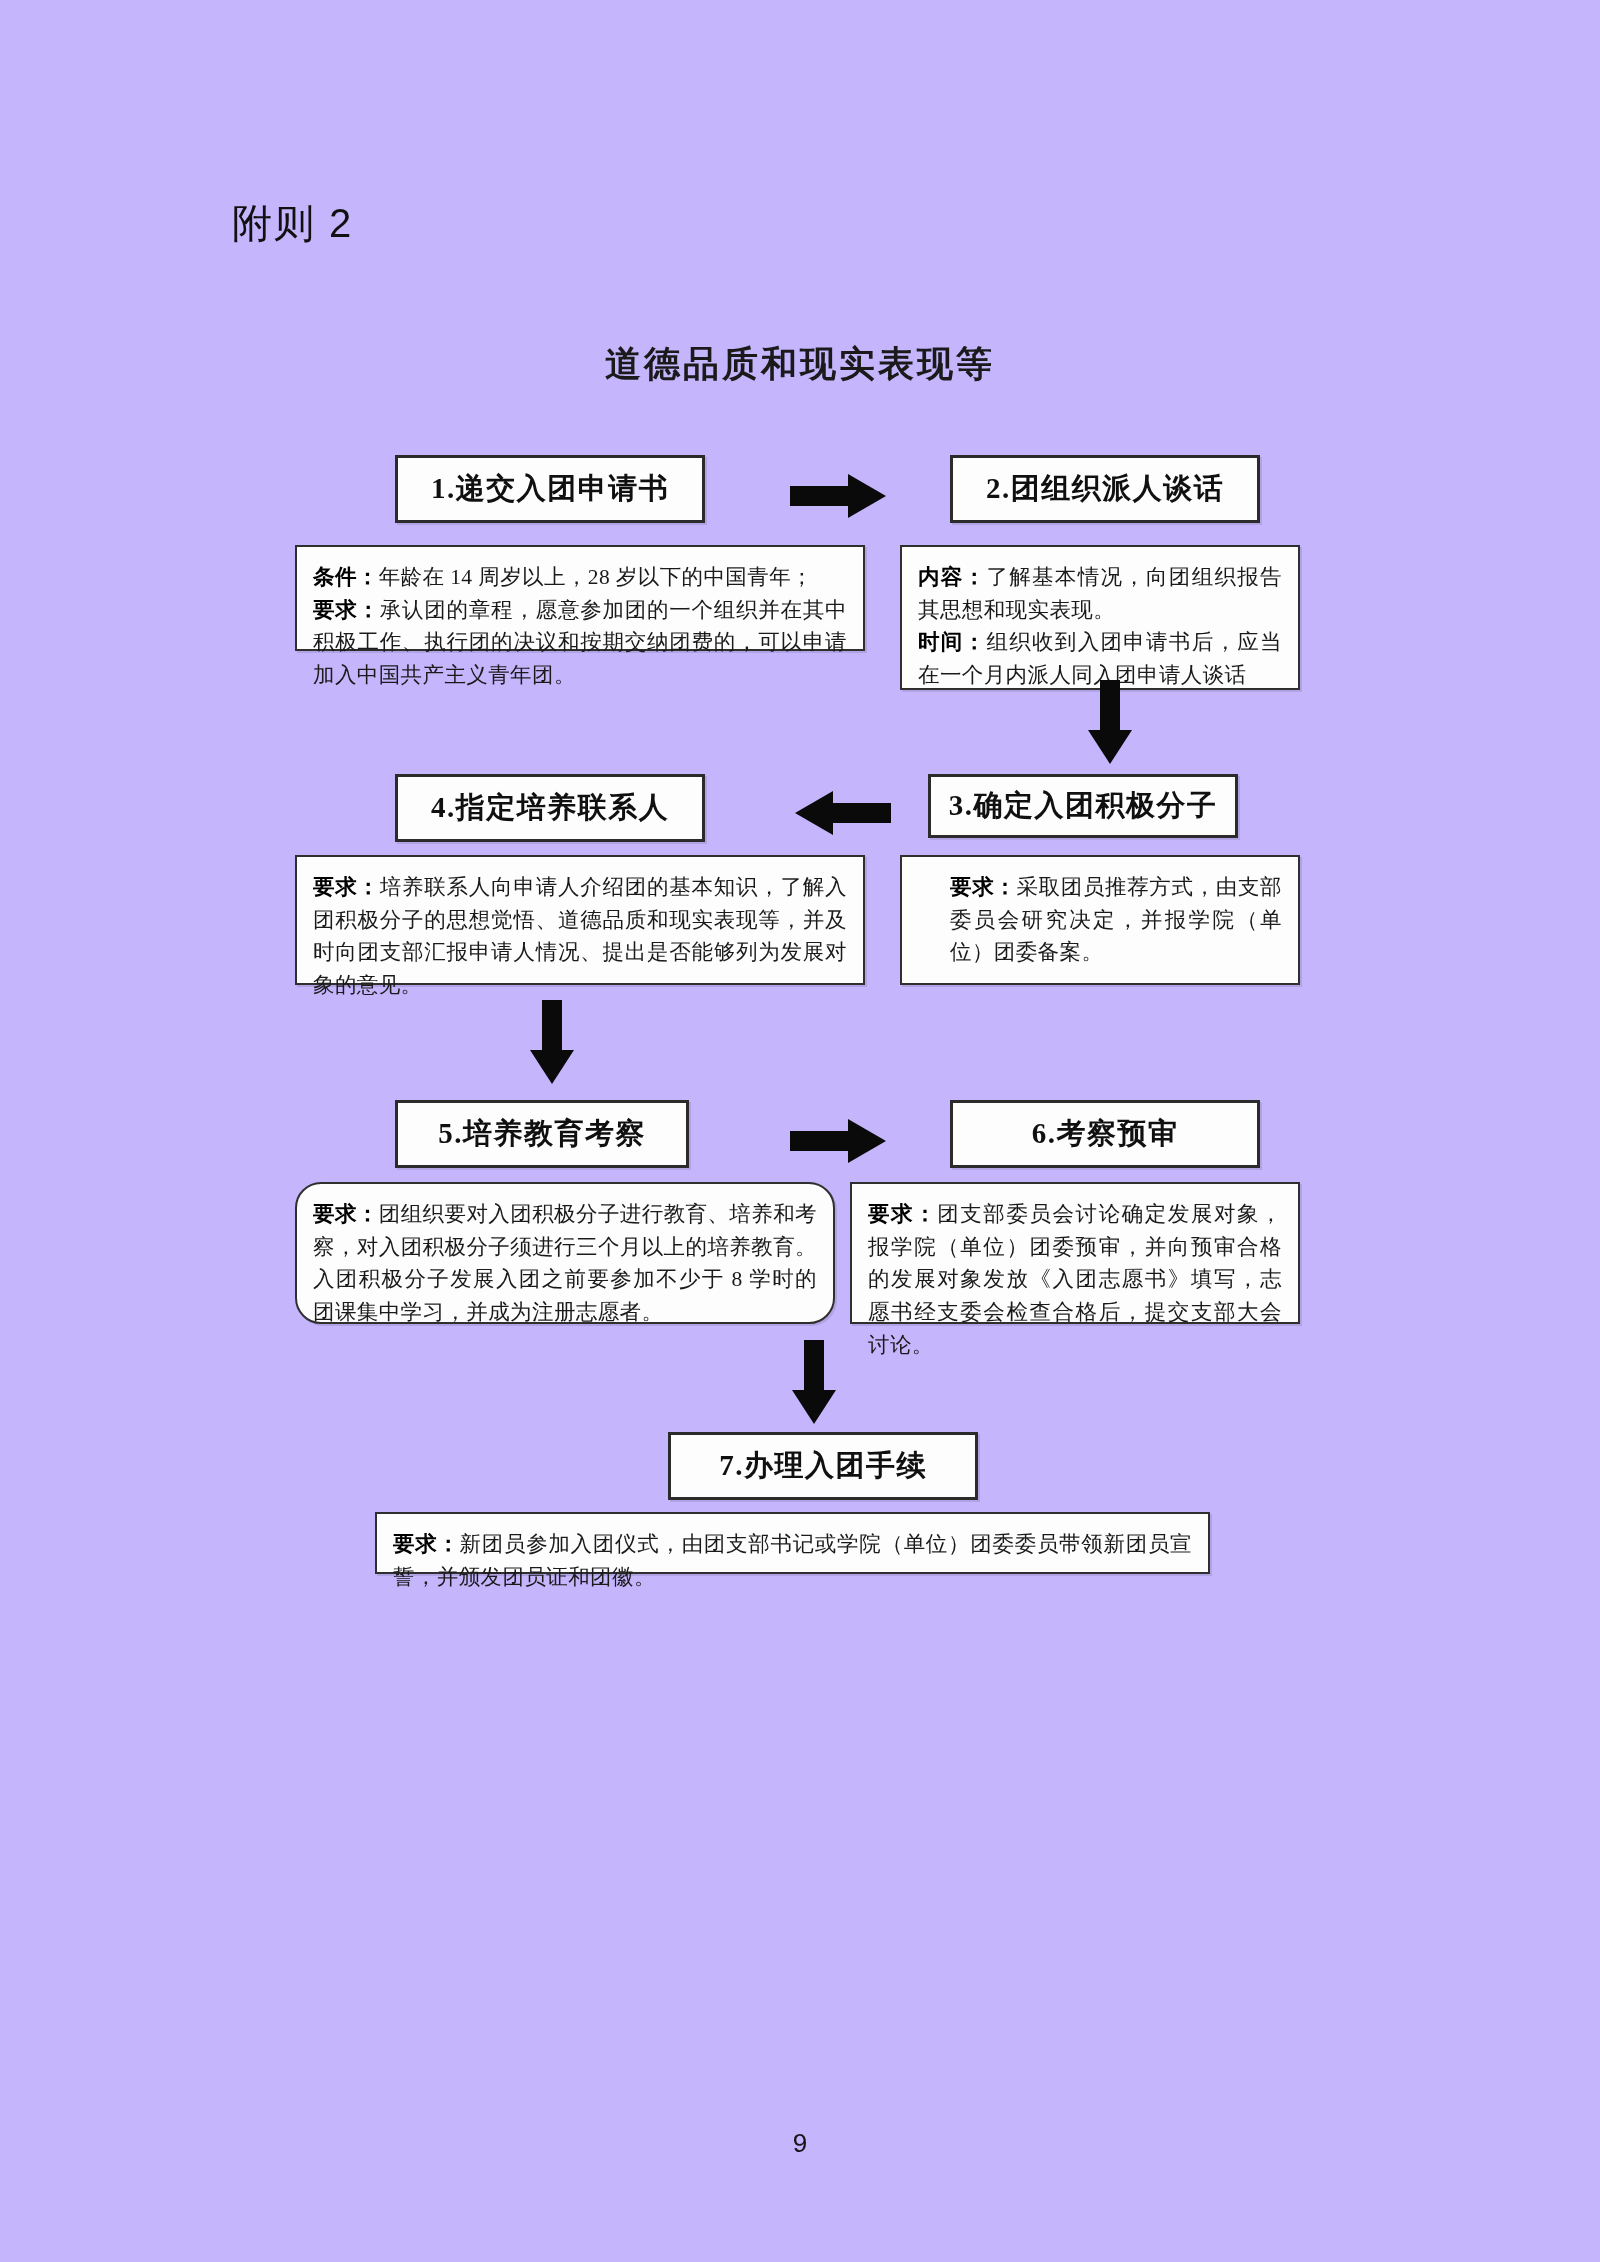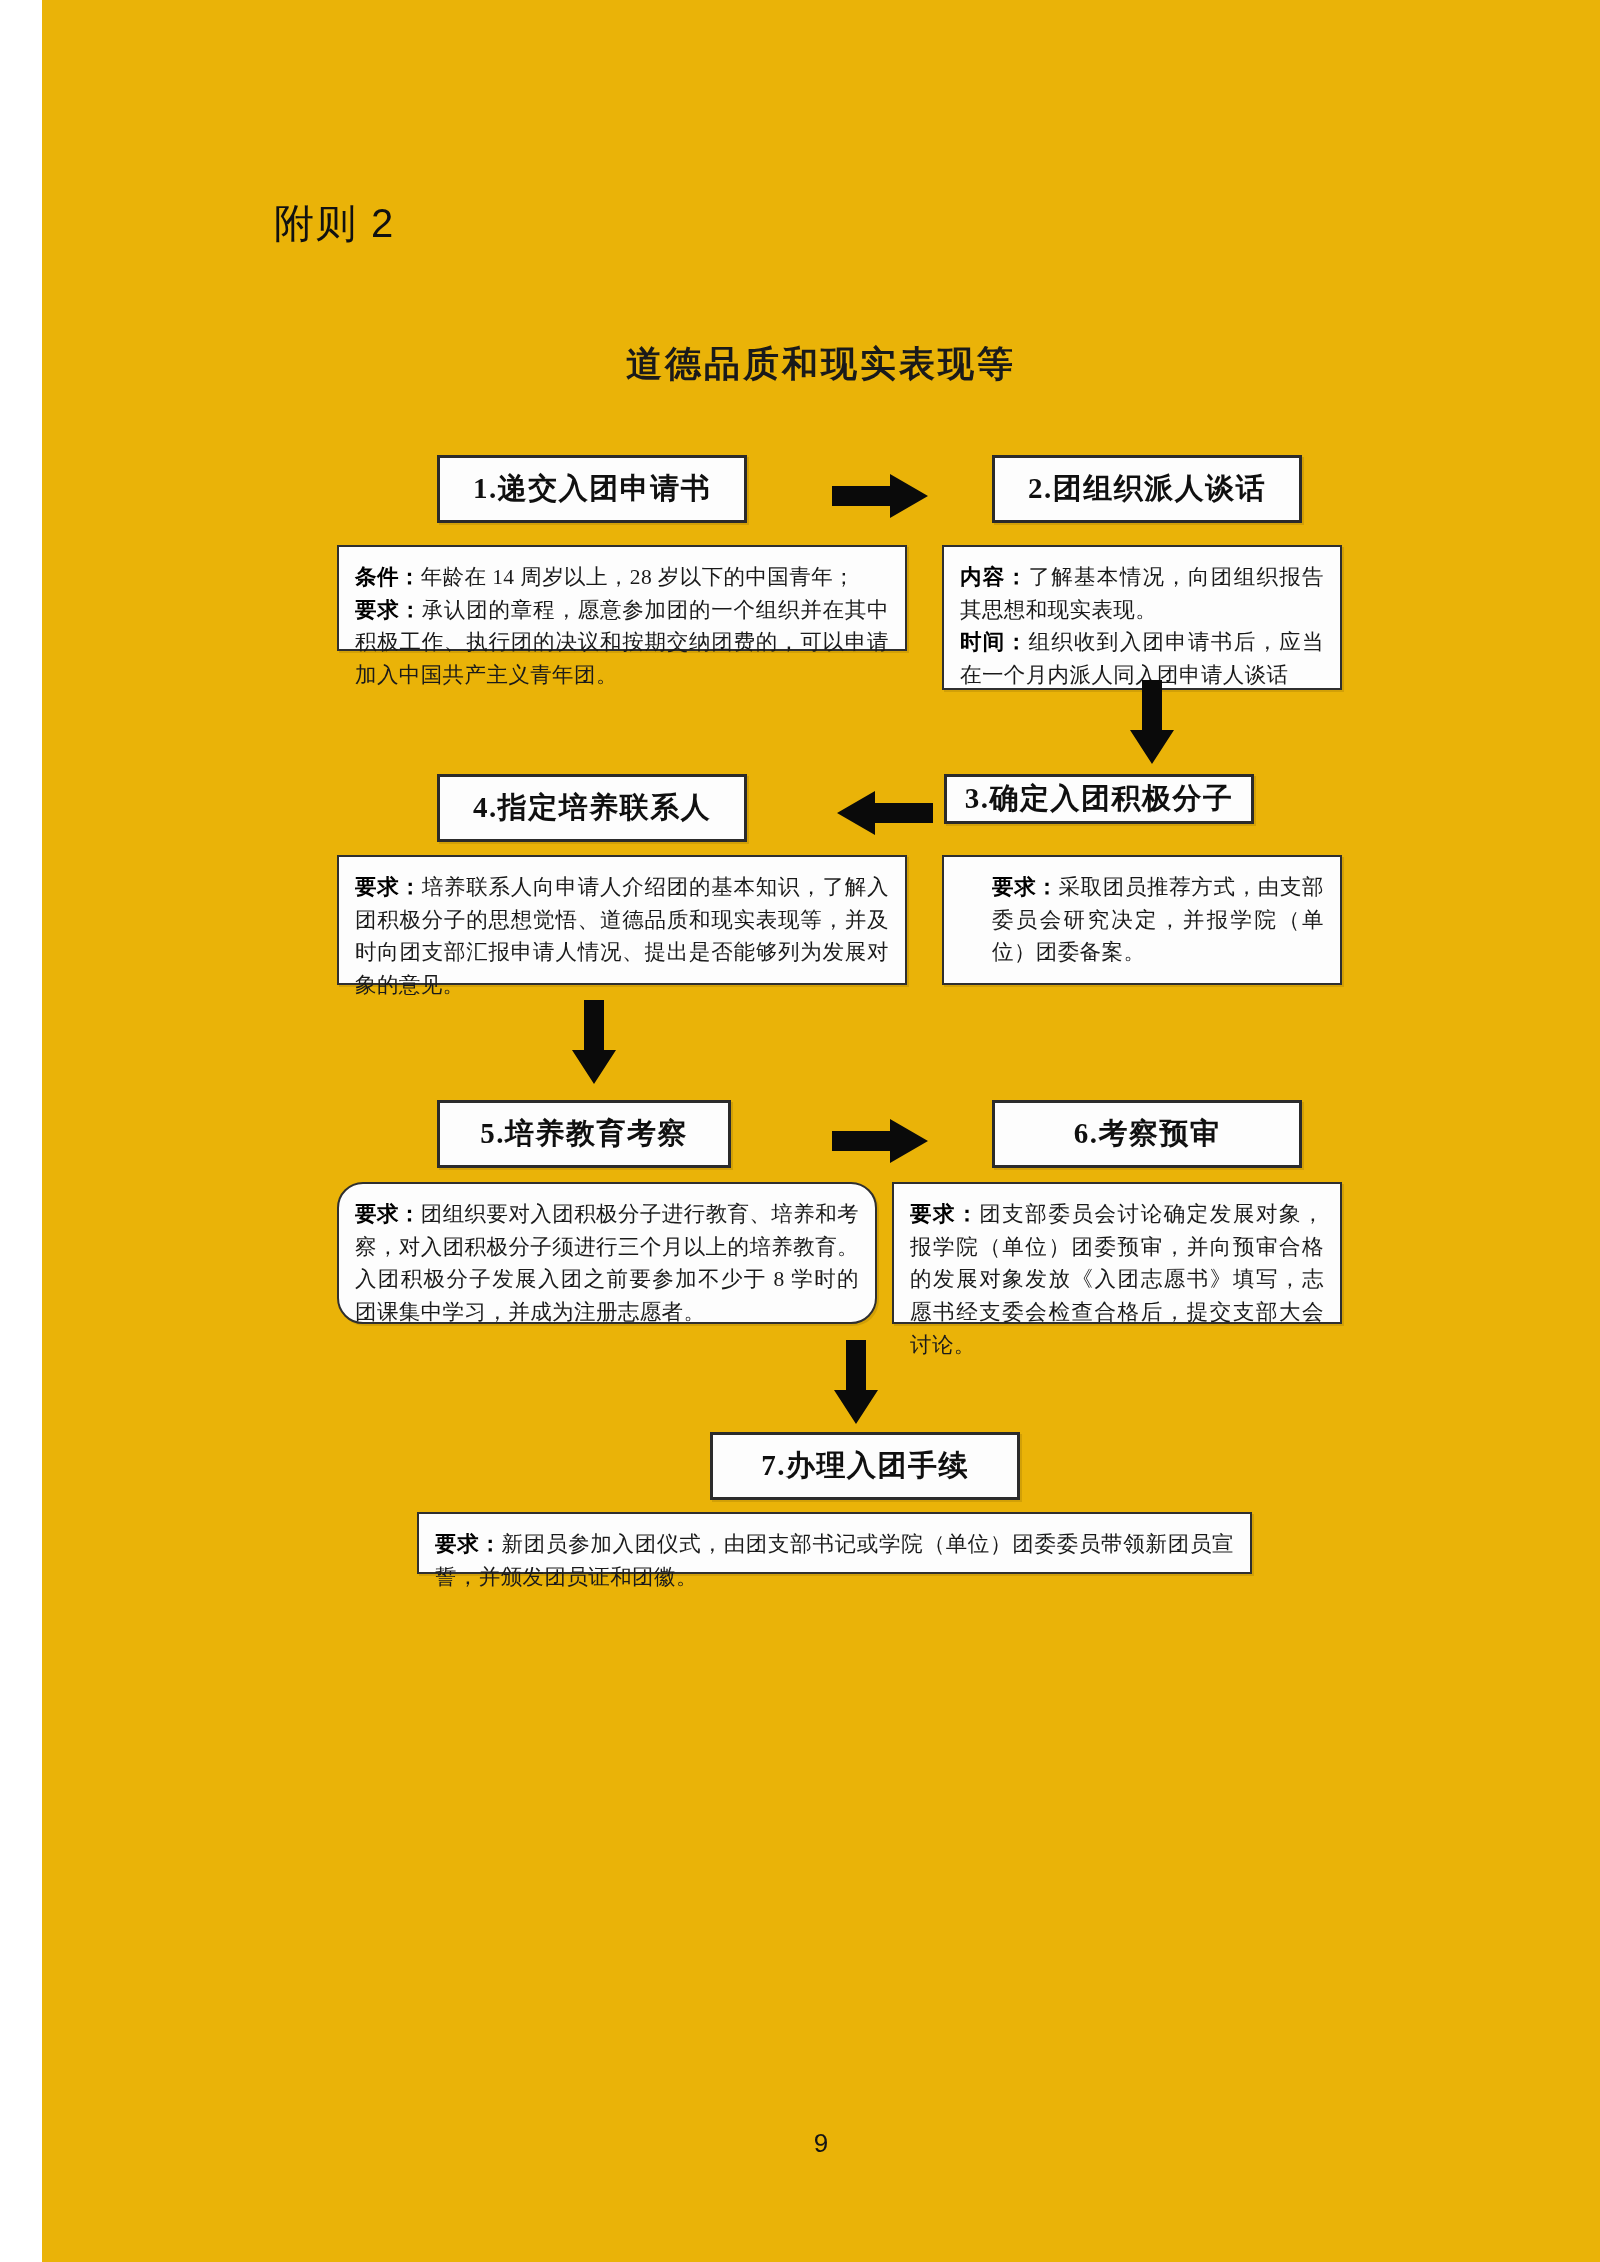--- a/index.html
+++ b/index.html
@@ -12,22 +12,21 @@
     height: 2262px;
     position: relative;
     font-family: "Liberation Serif", "DejaVu Serif", serif;
     color: #000000;
     overflow: hidden;
   }
 
   .page {
     position: absolute;
     inset: 0;
-    background: #eab308;
-    margin-left: 42px;
+    background: #c4b5fd;
   }
 
   
   .doc-heading {
     position: absolute;
     left: 232px;
     top: 196px;
     font-family: "Liberation Sans", "DejaVu Sans", sans-serif;
     font-size: 40px;
     font-weight: 500;
@@ -142,21 +141,21 @@
   </div>
 
   <div class="node" style="left:395px; top:774px; width:310px; height:68px;">4.指定培养联系人</div>
 
   <div class="arrow" style="left:795px; top:789px;">
     <svg width="96" height="48" viewBox="0 0 96 48" aria-hidden="true">
       <polygon points="96,14 38,14 38,2 0,24 38,46 38,34 96,34" fill="#0a0a0a"></polygon>
     </svg>
   </div>
 
-  <div class="node" style="left:902px; top:774px; width:310px; height:50px;">3.确定入团积极分子</div>
+  <div class="node" style="left:928px; top:774px; width:310px; height:64px;">3.确定入团积极分子</div>
 
   <div class="desc" style="left:295px; top:855px; width:570px; height:130px;">
     <p><span class="lbl">要求：</span><span>培养联系人向申请人介绍团的基本知识，了解入团积极分子的思想觉悟、道德品质和现实表现等，并及时向团支部汇报申请人情况、提出是否能够列为发展对象的意见。</span></p>
   </div>
 
   <div class="desc" style="left:900px; top:855px; width:400px; height:130px;padding-left:48px;">
     <p><span class="lbl">要求：</span><span>采取团员推荐方式，由支部委员会研究决定，并报学院（单位）团委备案。</span></p>
   </div>
 
   <div class="arrow" style="left:528px; top:1000px;">

